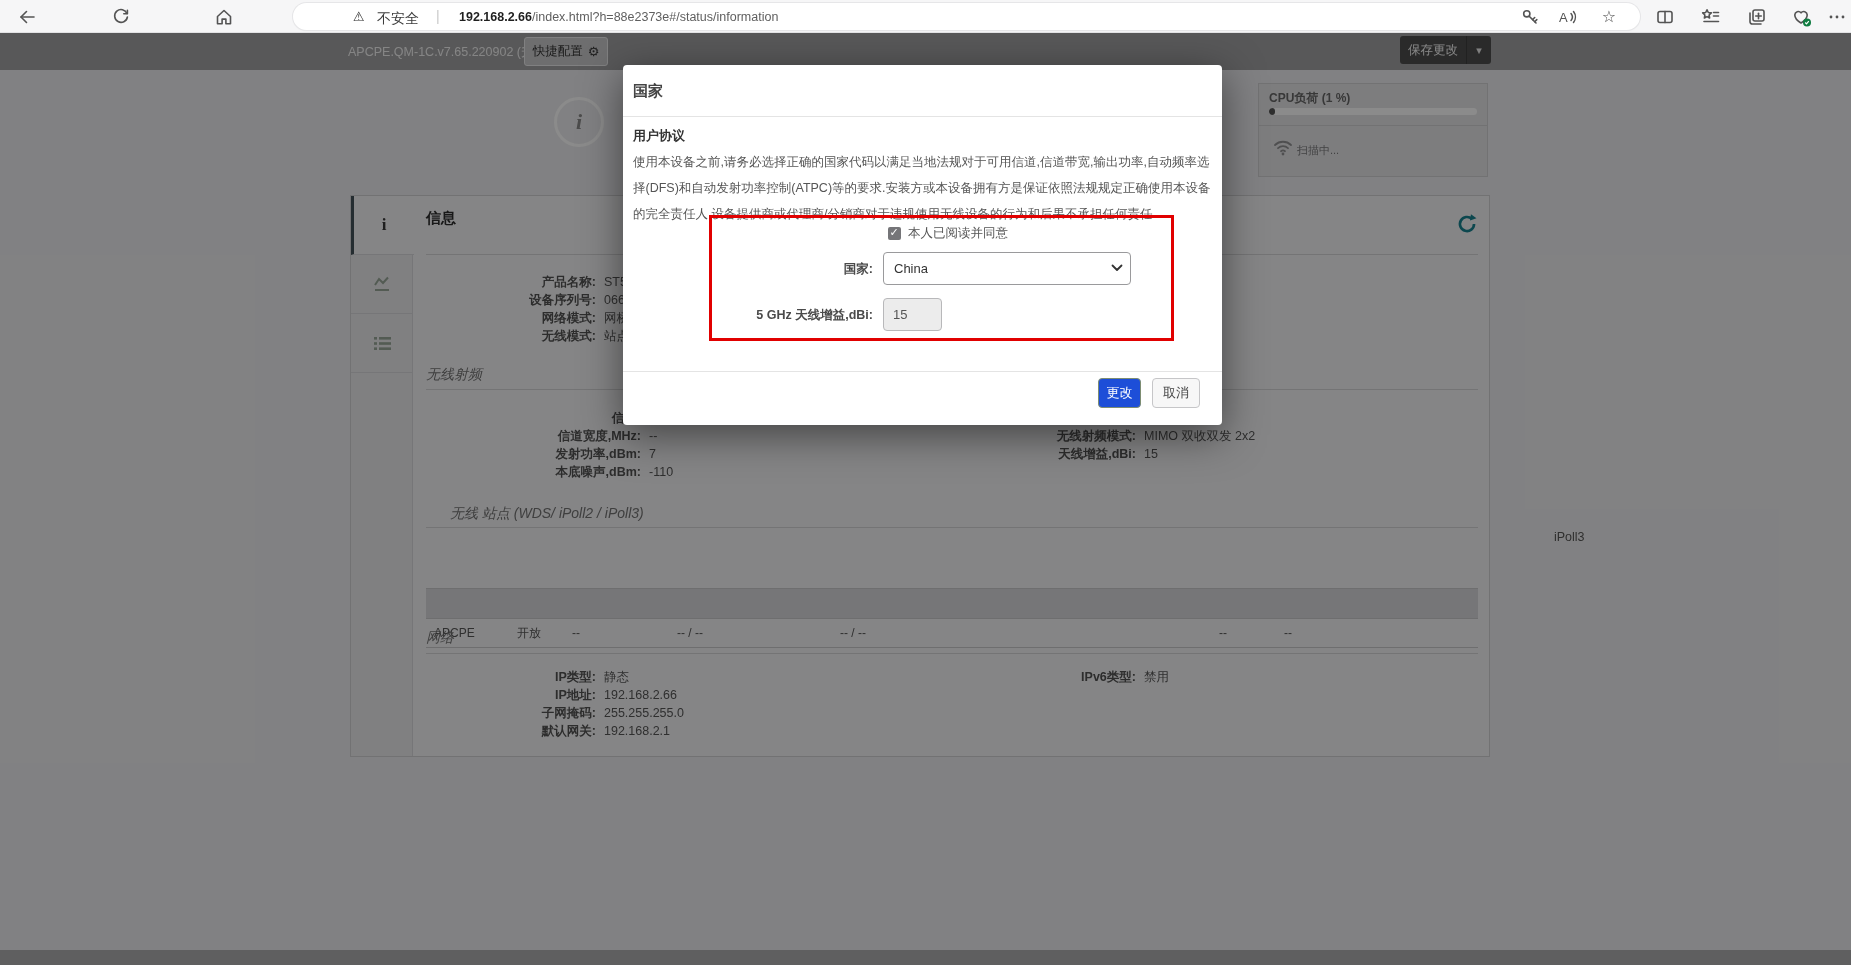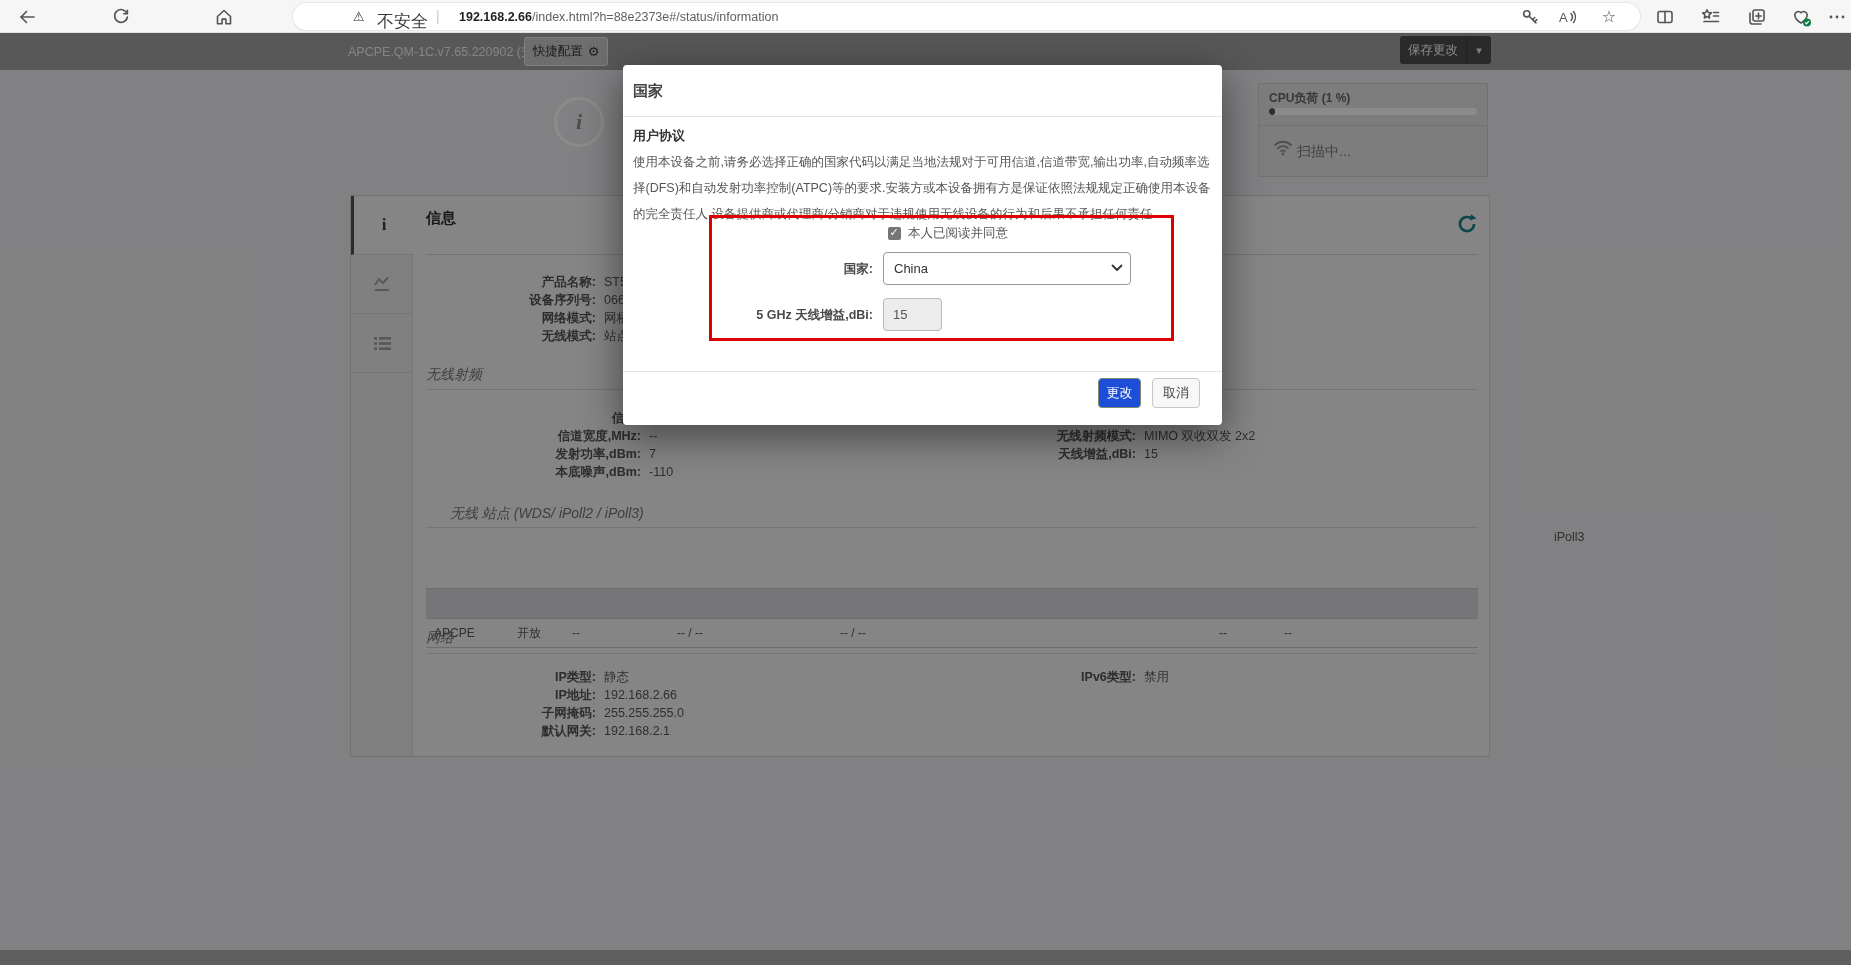--- a/index.html
+++ b/index.html
@@ -7,21 +7,21 @@
     font-family:"Liberation Sans","DejaVu Sans",sans-serif; }
   .abs { position:absolute; }
 
   
   .browser-bar { position:absolute; left:0; top:0; width:1851px; height:33px;
     background:#f6f6f7; border-bottom:1px solid #e2e2e4; z-index:30; }
   .nav-btn { position:absolute; top:4px; width:26px; height:26px; border-radius:5px;
     display:flex; align-items:center; justify-content:center; cursor:pointer; }
   .url-pill { position:absolute; left:293px; top:3px; width:1347px; height:27px;
     background:#fff; border-radius:14px; box-shadow:0 0 0 1px #e6e6e8, 0 1px 2px rgba(0,0,0,.06); }
-  .url-pill .sec { position:absolute; left:84px; top:7px; font-size:17px; color:#3c3c3c; }
+  .url-pill .sec { position:absolute; left:84px; top:7px; font-size:14px; color:#3c3c3c; }
   .url-pill .warn { position:absolute; left:60px; top:6px; font-size:13px; color:#2b2b2b; }
   .url-pill .sep { position:absolute; left:143px; top:5px; color:#c9c9c9; font-size:14px; }
   .url-text { position:absolute; left:166px; top:7px; font-size:12.5px; color:#5f5f5f; white-space:nowrap; }
   .url-text b { color:#1f1f1f; font-weight:bold; }
   svg.bicon { stroke:#545454; stroke-width:1.6; fill:none; stroke-linecap:round; stroke-linejoin:round; }
   .glyph-star { font-size:16px; color:#4f4f4f; line-height:1; }
 
   
   .app-header { position:absolute; left:0; top:33px; width:1851px; height:37px; background:#a0a0a2; }
   .fw-text { position:absolute; left:348px; top:11px; font-size:12.5px; color:#f2f2f2; }
@@ -44,21 +44,21 @@
     font-family:"Liberation Serif","DejaVu Serif",serif; font-style:italic; font-weight:bold;
     font-size:22px; color:#8a8a8a; }
 
   .widgets { position:absolute; left:1258px; top:13px; width:230px; height:94px;
     background:#e4e4e6; border:1px solid #d0d0d2; }
   .cpu-label { position:absolute; left:10px; top:6px; font-size:12px; font-weight:bold; color:#666; }
   .cpu-bar { position:absolute; left:10px; top:24px; width:208px; height:7px; background:#fdfdfd;
     border-radius:4px; overflow:hidden; }
   .cpu-fill { width:6px; height:7px; background:#555; border-radius:4px; }
   .widget-div { position:absolute; left:0; top:41px; width:228px; height:1px; background:#d0d0d2; }
-  .scan-text { position:absolute; left:38px; top:59px; font-size:14px; color:#7a7a7c; }
+  .scan-text { position:absolute; left:38px; top:59px; font-size:11px; color:#7a7a7c; }
 
   .panel { position:absolute; left:350px; top:125px; width:1140px; height:562px;
     background:#f2f2f4; border:1px solid #d0d0d2; }
   .tabstrip { position:absolute; left:0; top:0; width:62px; height:560px; background:#e9e9eb;
     border-right:1px solid #d8d8da; }
   .tab { position:absolute; left:0; width:62px; height:59px; border-bottom:1px solid #d8d8da;
     display:flex; align-items:center; justify-content:center; cursor:pointer; }
   .tab.active { width:63px; background:#f2f2f4; border-left:3px solid #44535a; z-index:2; }
   .tab-i { font-family:"Liberation Serif","DejaVu Serif",serif; font-weight:bold; font-size:17px; color:#3a3a3a; }
   .panel-title { position:absolute; left:75px; top:13px; font-size:15px; font-weight:bold; color:#2e2e2e; }

